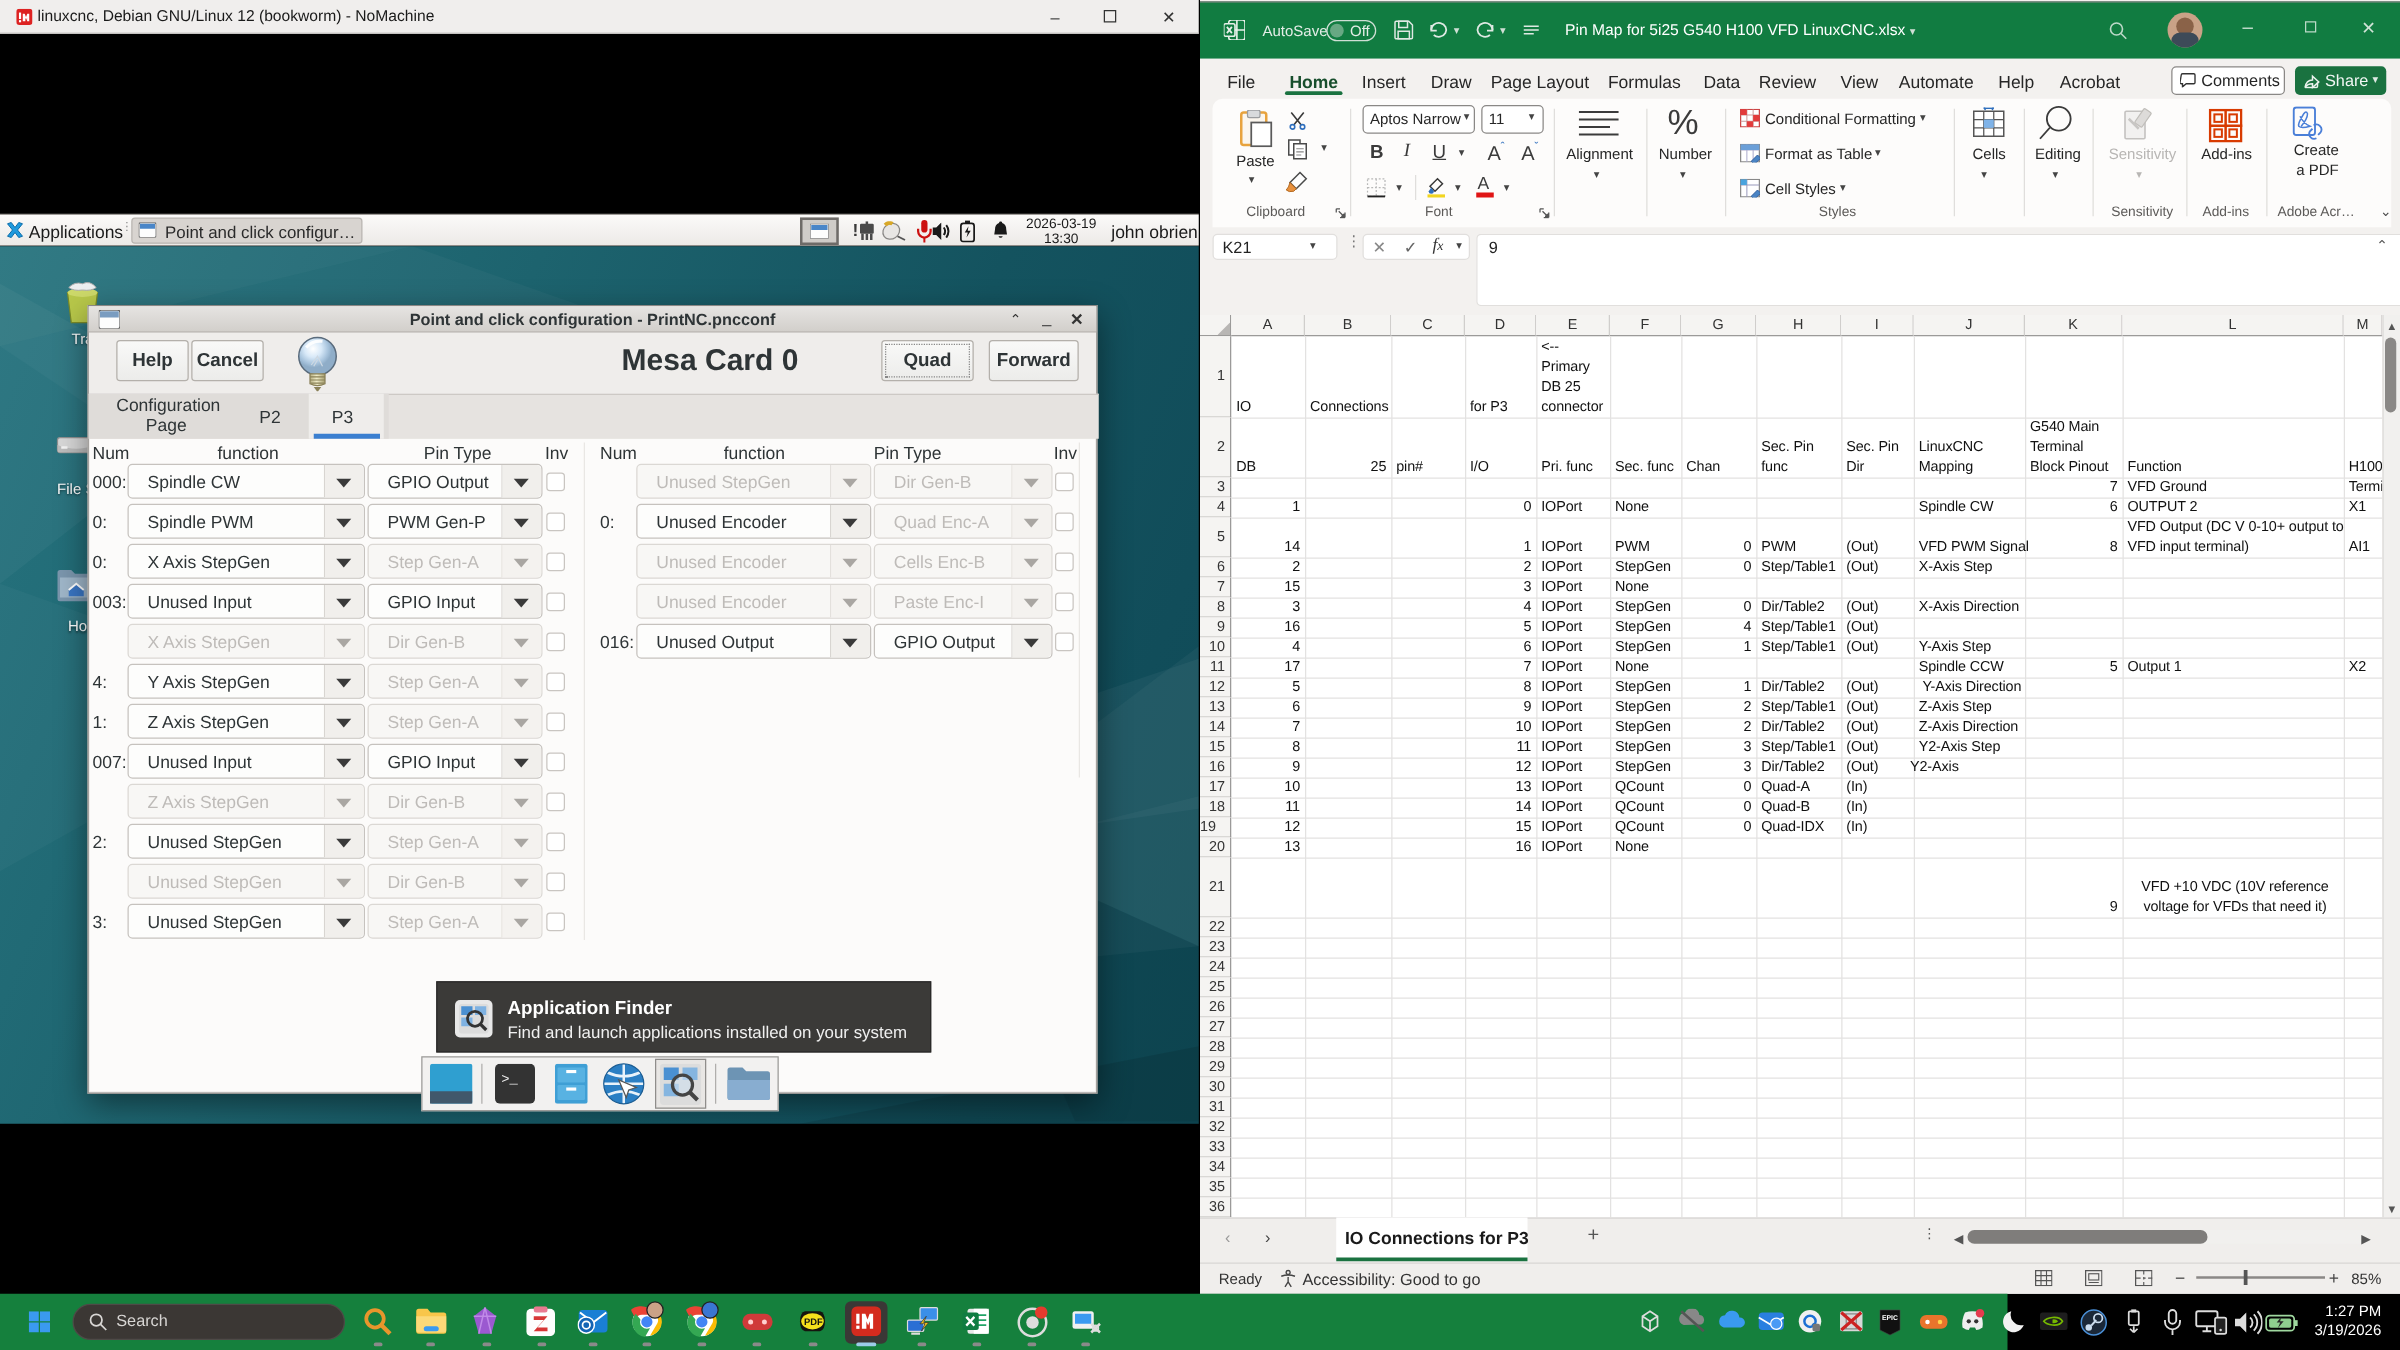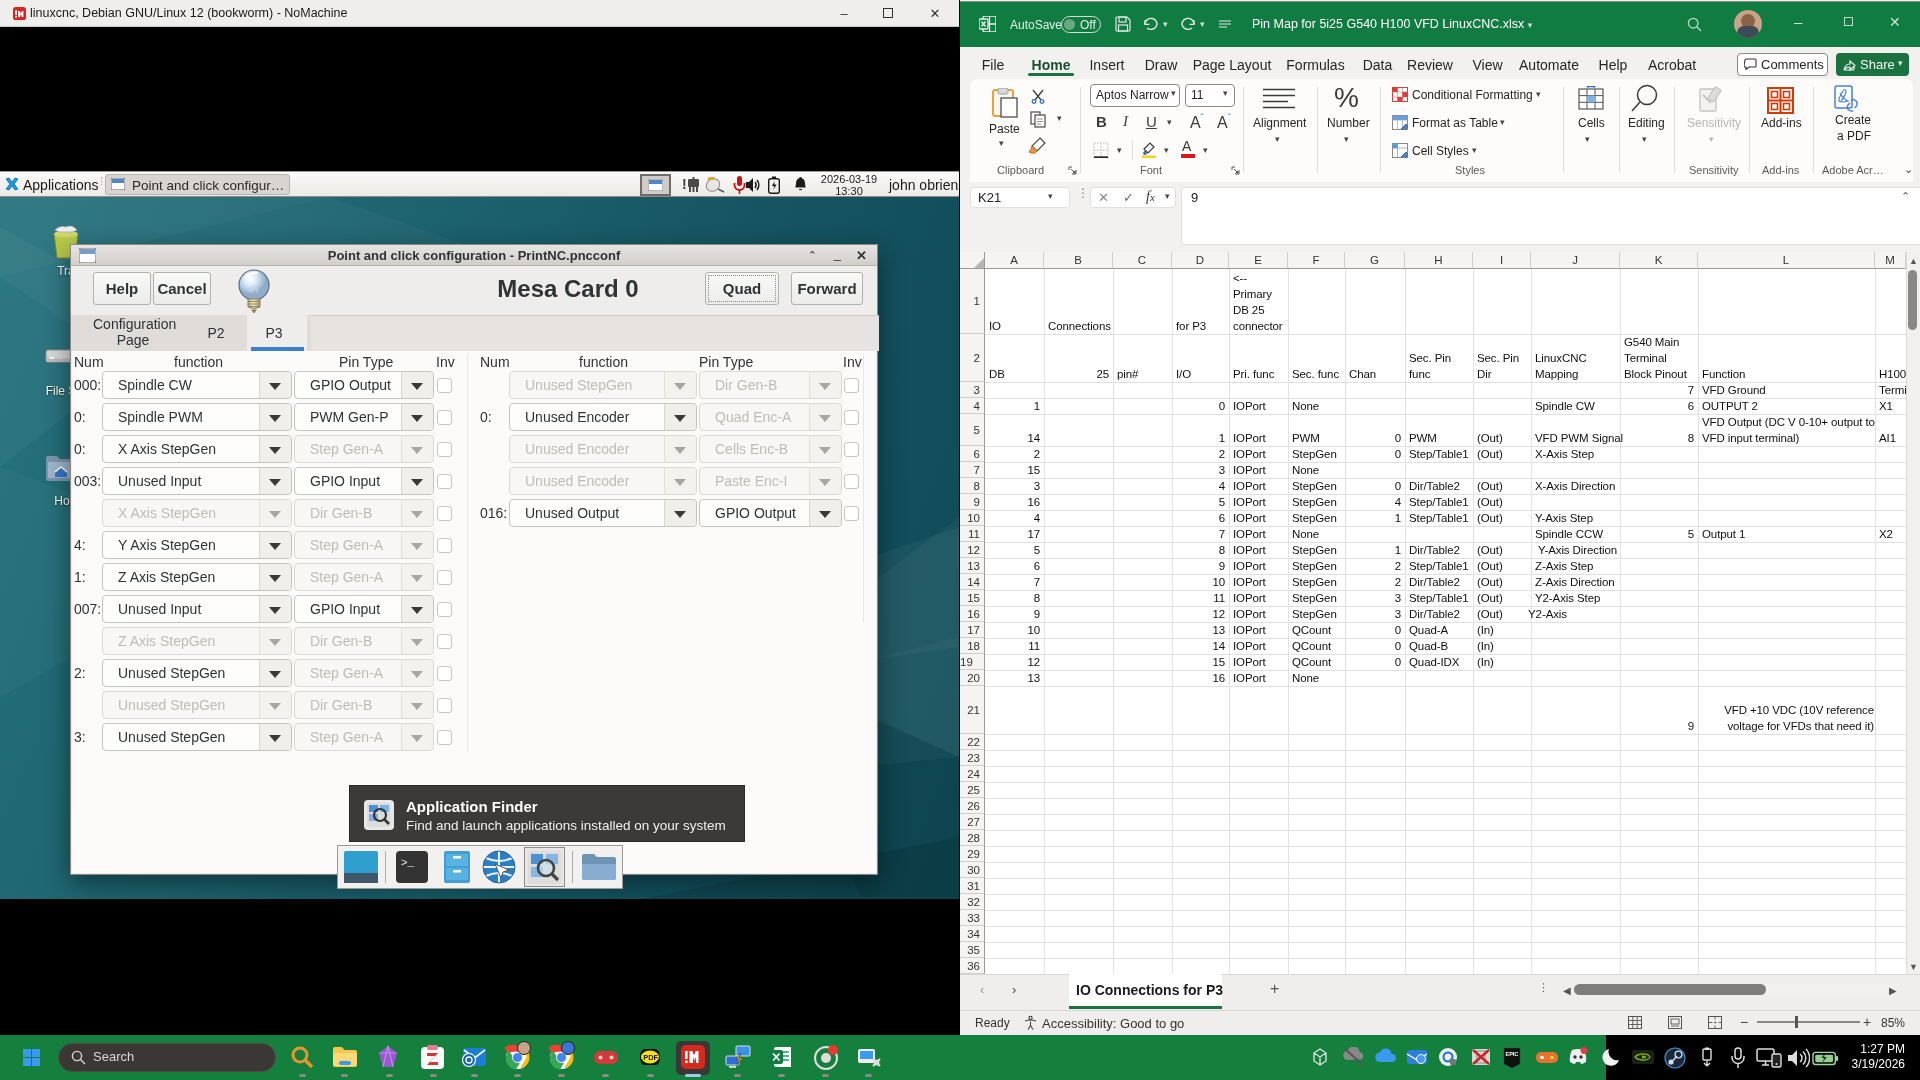--- a/index.html
+++ b/index.html
@@ -926,21 +926,21 @@
 <div class="a cell" style="left:445px;top:402px;width:68px;height:16px;text-align:left;padding-left:4px;overflow:hidden">Quad-IDX</div>
 <div class="a cell" style="left:513px;top:402px;width:58px;height:16px;text-align:left;padding-left:4px;overflow:hidden">(In)</div>
 <div class="a cell" style="left:25px;top:418px;width:59px;height:16px;text-align:right;padding-right:4px;overflow:hidden">13</div>
 <div class="a cell" style="left:212px;top:418px;width:57px;height:16px;text-align:right;padding-right:4px;overflow:hidden">16</div>
 <div class="a cell" style="left:269px;top:418px;width:59px;height:16px;text-align:left;padding-left:4px;overflow:hidden">IOPort</div>
 <div class="a cell" style="left:328px;top:418px;width:57px;height:16px;text-align:left;padding-left:4px;overflow:hidden">None</div>
 <div class="a cell" style="left:660px;top:274px;width:78px;height:16px;text-align:right;padding-right:4px;overflow:hidden">5</div>
 <div class="a cell" style="left:738px;top:274px;width:177px;height:16px;text-align:left;padding-left:4px;overflow:hidden">Output 1</div>
 <div class="a cell" style="left:915px;top:274px;width:31px;height:16px;text-align:left;padding-left:4px;overflow:hidden">X2</div>
 <div class="a cell" style="left:660px;top:466px;width:78px;height:16px;text-align:right;padding-right:4px;overflow:hidden">9</div>
-<div class="a cell" style="left:738px;top:450px;width:176px;height:32px;text-align:right;padding-left:4px;overflow:hidden">VFD +10 VDC (10V reference<br>voltage for VFDs that need it)</div>
+<div class="a cell" style="left:738px;top:450px;width:176px;height:32px;text-align:center;padding-left:4px;overflow:hidden">VFD +10 VDC (10V reference<br>voltage for VFDs that need it)</div>
 </div>
 <div class="a" style="left:946px;top:252px;width:14px;height:722px;background:#f1f0ee;border-left:1px solid #dddcda"></div>
 <div class="a" style="left:949px;top:256px;font-size:9px;color:#555">▲</div>
 <div class="a" style="left:948px;top:270px;width:9px;height:60px;background:#8a8886;border-radius:5px"></div>
 <div class="a" style="left:949px;top:962px;font-size:9px;color:#555">▼</div>
 <div class="a" id="shbar"></div>
 <div class="a" style="left:20px;top:982px;font-size:13px;color:#999">‹</div>
 <div class="a" style="left:52px;top:982px;font-size:13px;color:#444">›</div>
 <div class="a" style="left:109px;top:974px;width:153px;height:35px;background:#fff;border-bottom:3px solid #1a7240"></div>
 <div class="a" style="left:116px;top:982px;font-size:14px;font-weight:bold;color:#1a1a1a">IO Connections for P3</div>

